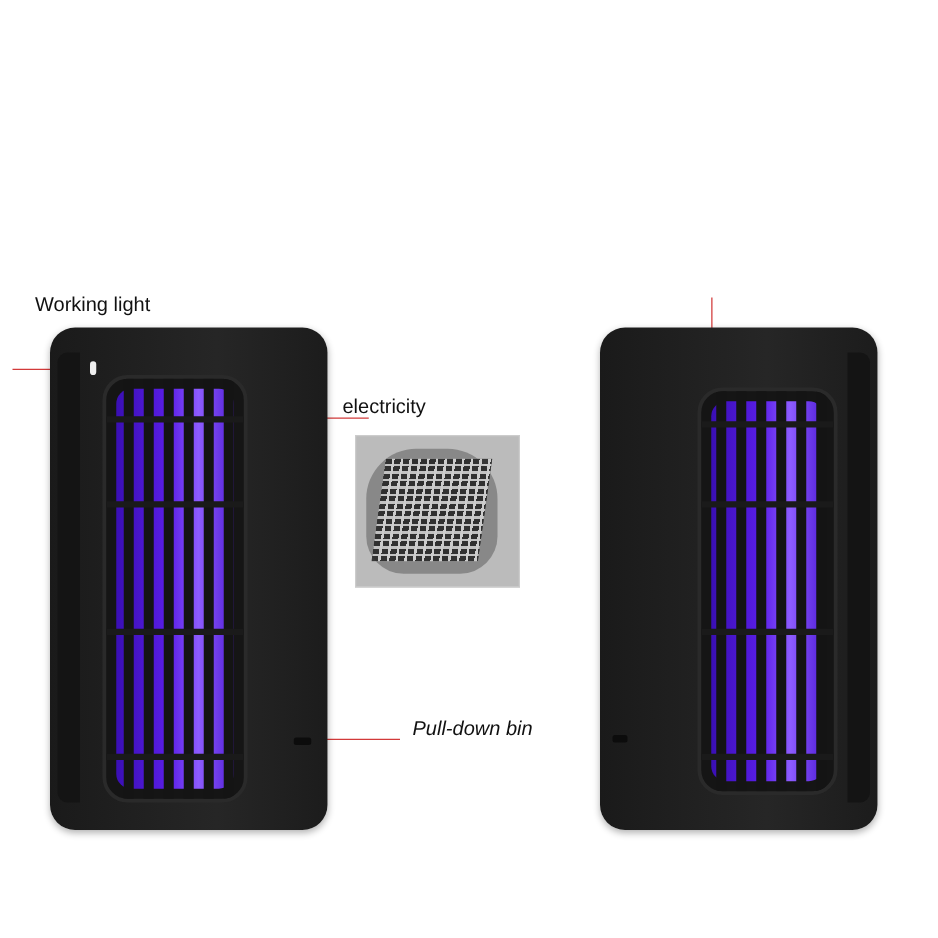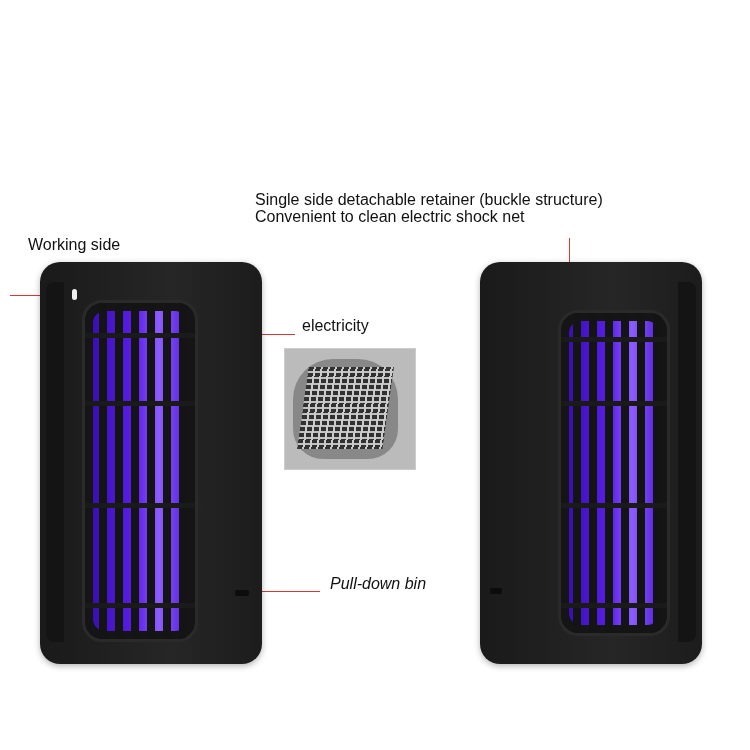--- a/index.html
+++ b/index.html
@@ -12,33 +12,29 @@
   .glow{position:absolute;inset:8px;background:linear-gradient(90deg,#3a0fb5,#5a1ee8 45%,#8d5cff 70%,#5320d8);border-radius:12px;}
   .vbar{position:absolute;top:0;bottom:0;width:8px;background:#141414;}
   .hbar{position:absolute;left:0;right:0;height:5px;background:#1a1a1a;}
   .inset{position:absolute;background:#bbb;border:1px solid #ccc;overflow:hidden;}
 </style>
 </head>
 <body>
 
 <div id="stage">
 
-  <div class="label" style="left:28px;top:236px;">Working side</div>
+  <div class="label" style="left:28px;top:236px;">Working light</div>
   <div class="leader" style="left:10px;top:295px;width:60px;height:1px;"></div>
 
-  <div class="label" style="left:302px;top:317px;">electricity</div>
+  <div class="label" style="left:274px;top:317px;">electricity</div>
   <div class="leader" style="left:170px;top:334px;width:125px;height:1px;"></div>
 
   <div class="label" style="left:330px;top:575px;font-style:italic;">Pull-down bin</div>
   <div class="leader" style="left:245px;top:591px;width:75px;height:1px;"></div>
 
-  <div class="label" style="left:255px;top:191px;line-height:17px;">
-    <div>Single side detachable retainer (buckle structure)</div>
-    <div>Convenient to clean electric shock net</div>
-  </div>
   <div class="leader" style="left:569px;top:238px;width:1px;height:70px;"></div>
 
   <div class="device" style="left:40px;top:262px;width:222px;height:402px;">
     <div class="side" style="left:6px;top:20px;width:18px;height:360px;border-radius:8px 0 0 8px;"></div>
     <div style="position:absolute;left:32px;top:27px;width:5px;height:11px;border-radius:3px;background:#eee;"></div>
     <div class="grille" style="left:42px;top:38px;width:110px;height:336px;">
       <div class="glow"></div>
       <div class="vbar" style="left:14px"></div>
         <div class="vbar" style="left:30px"></div>
         <div class="vbar" style="left:46px"></div>

